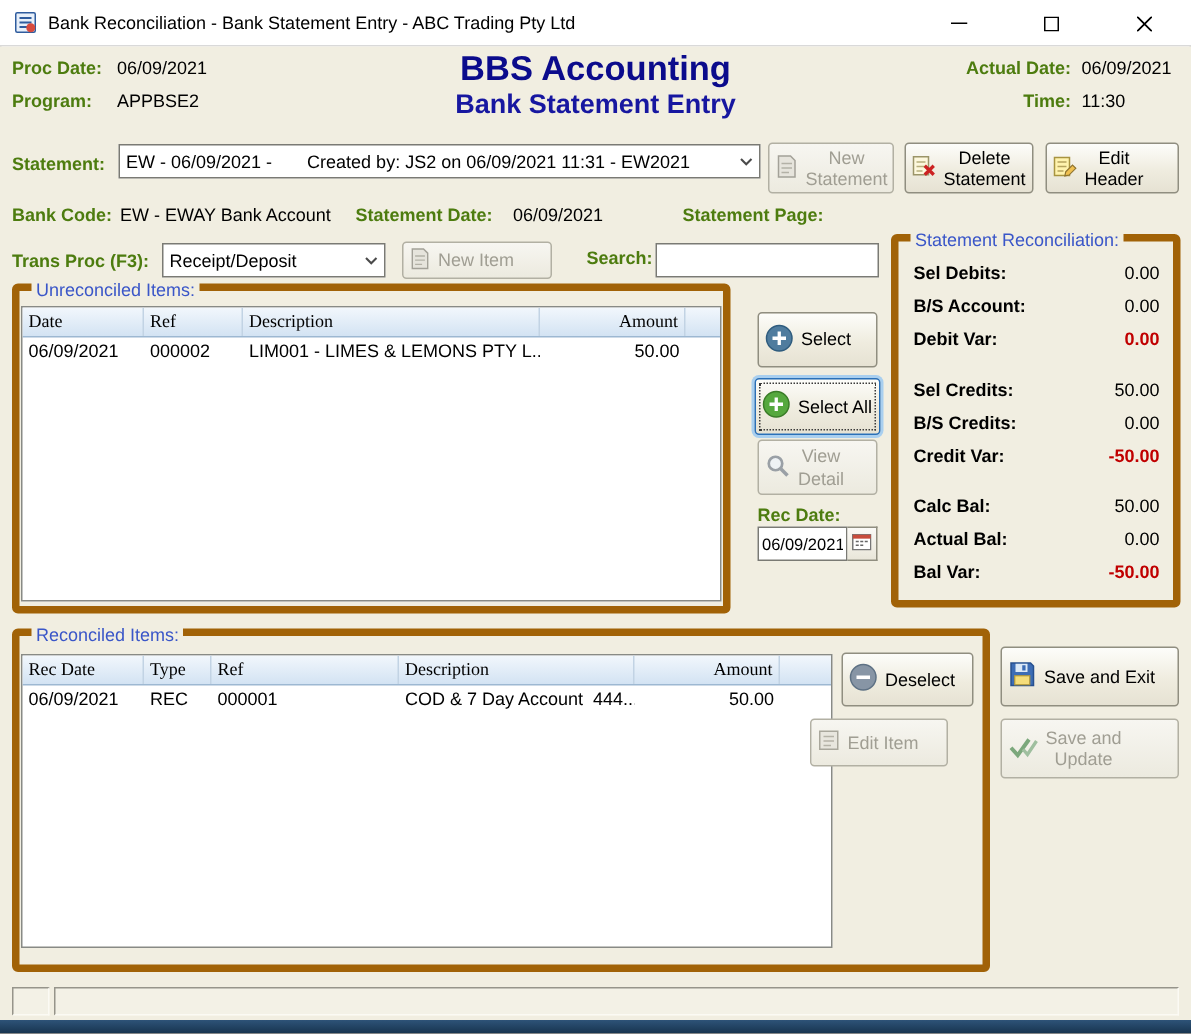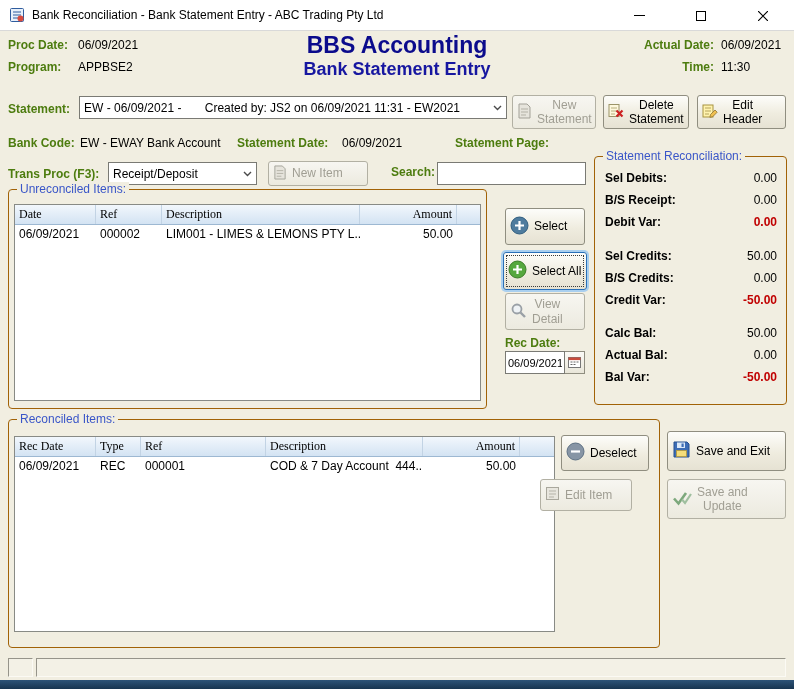--- a/index.html
+++ b/index.html
@@ -25,21 +25,21 @@
   .combo-text { flex:1; font-size:12px; padding:0 4px; white-space:pre; overflow:hidden; }
   .combo-arrow { width:17px; height:100%; display:flex; align-items:center; justify-content:center; }
   .btn { position:absolute; display:flex; align-items:center; justify-content:flex-start; gap:5px;
          background:linear-gradient(180deg,#fdfdfa 0%,#efecdf 55%,#e6e2d3 100%);
          border:1px solid #908e80; border-radius:3px; font-size:12px; color:#000;
          font-family:inherit; padding:0 4px; cursor:default; }
   .btn .txt { white-space:pre-line; text-align:center; line-height:1.2; }
   .btn.disabled { color:#a09e93; background:linear-gradient(180deg,#f7f6f1,#eceadf); border-color:#b2b0a3; }
   .btn.focused { border:1px solid #2a70b8; box-shadow:0 0 0 2px #a9cfef; outline:1px dotted #3a3a3a; outline-offset:-4px; }
   .input { position:absolute; background:#fff; border:1px solid #7a7a74; font-size:12px; font-family:inherit; padding:0 4px; outline:none; }
-  .groupbox { position:absolute; border:1px solid #a16207; border-radius:4px; }
+  .groupbox { position:absolute; border:5px solid #a16207; border-radius:4px; }
   .gtitle { position:absolute; top:-8px; left:8px; background:#f1eee1; padding:0 3px; font-size:12px;
             color:#3a56c8; white-space:nowrap; }
   .recon-row { position:absolute; left:10px; right:9px; display:flex; justify-content:space-between; font-size:12px; }
   .recon-row .rl { font-weight:bold; }
   .recon-row.neg .rv { color:#c00000; font-weight:bold; }
   .tbl { position:absolute; background:#fff; border:1px solid #888a85; overflow:hidden; }
   .thead { display:flex; height:20px; background:linear-gradient(180deg,#f2f7fc,#d3e3f3); border-bottom:1px solid #9db8d2;font-family:Liberation Serif, serif; }
   .th { font-size:12px; padding:2px 4px; border-right:1px solid #c2d3e4; white-space:nowrap; overflow:hidden; }
   .th.num { text-align:right; }
   .th.fill { flex:1; border-right:none; }
@@ -163,21 +163,21 @@
   <span class="lbl" style="left:391px;top:165px">Search:</span>
   <input class="input" style="left: 437px; top: 162px; width: 149px; height: 23px;">
 
   <div class="groupbox" style="left:594px;top:156px;width:193px;height:249px">
     <span class="gtitle">Statement Reconciliation:</span>
     <div class="recon-row" style="top:14px">
       <span class="rl">Sel Debits:</span>
       <span class="rv">0.00</span>
     </div>
     <div class="recon-row" style="top:36px">
-      <span class="rl">B/S Receipt:</span>
+      <span class="rl">B/S Account:</span>
       <span class="rv">0.00</span>
     </div>
     <div class="recon-row neg" style="top:58px">
       <span class="rl">Debit Var:</span>
       <span class="rv">0.00</span>
     </div>
     <div class="recon-row" style="top:92px">
       <span class="rl">Sel Credits:</span>
       <span class="rv">50.00</span>
     </div>

